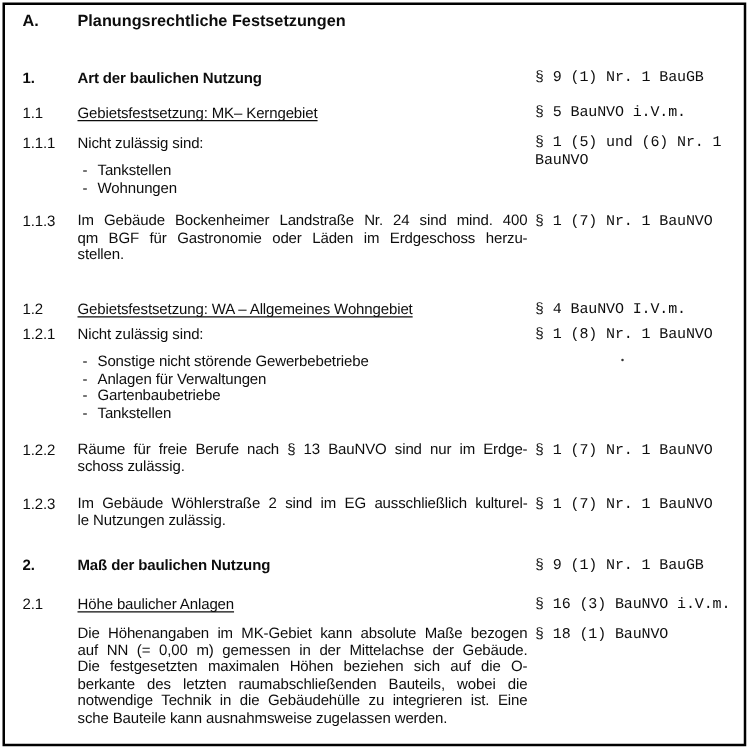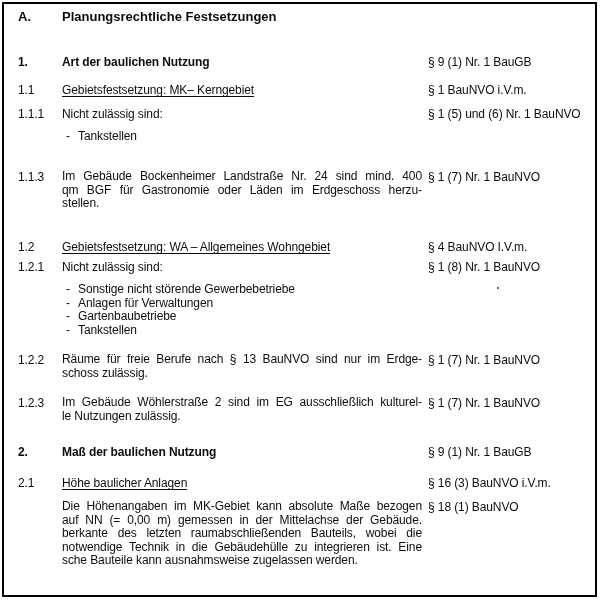--- a/index.html
+++ b/index.html
@@ -14,21 +14,21 @@
     overflow:hidden;
   }
   .frame{
     position:absolute;left:2px;top:2px;right:3px;bottom:3px;
     border:2px solid #000;
     pointer-events:none;
   }
   .row{position:absolute;left:0;width:600px;line-height:14px;}
   .num{position:absolute;left:18px;width:42px;}
   .body{position:absolute;left:62px;width:360px;}
-  .ref{position:absolute;left:428px;width:162px;}
+  .ref{position:absolute;left:428px;width:162px;font-family:Liberation Mono, monospace;}
   .bold{font-weight:700;}
   .hdr{font-size:13px;letter-spacing:0;}
   .ul{text-decoration:underline;text-underline-offset:2px;}
   .line{line-height:13.5px;}
   .jl{text-align:justify;text-align-last:justify;}
   .bullet{position:relative;padding-left:16px;line-height:13.5px;}
   .bullet::before{content:"-";position:absolute;left:4px;}
   .dot{position:absolute;width:2px;height:2px;background:#333;border-radius:50%;}
 </style>
 </head>
@@ -44,32 +44,33 @@
 
   <div class="row" style="top:55px">
     <div class="num bold">1.</div>
     <div class="body bold">Art der baulichen Nutzung</div>
     <div class="ref">§ 9 (1) Nr. 1 BauGB</div>
   </div>
 
   <div class="row" style="top:83px">
     <div class="num">1.1</div>
     <div class="body"><span class="ul">Gebietsfestsetzung: MK– Kerngebiet</span></div>
-    <div class="ref">§ 1 BauNVO i.V.m.</div>
+    <div class="ref">§ 5 BauNVO i.V.m.</div>
   </div>
 
   <div class="row" style="top:107px">
     <div class="num">1.1.1</div>
     <div class="body">Nicht zulässig sind:</div>
     <div class="ref">§ 1 (5) und (6) Nr. 1 BauNVO</div>
   </div>
 
   <div class="row" style="top:130px">
     <div class="body">
         <div class="bullet">Tankstellen</div>
+        <div class="bullet">Wohnungen</div>
       </div>
   </div>
 
   <div class="row" style="top:170px">
     <div class="num">1.1.3</div>
     <div class="body">
         <div class="line jl">Im Gebäude Bockenheimer Landstraße Nr. 24 sind mind. 400</div>
         <div class="line jl">qm BGF für Gastronomie oder Läden im Erdgeschoss herzu-</div>
         <div class="line">stellen.</div>
       </div>
@@ -126,19 +127,20 @@
   <div class="row" style="top:476px">
     <div class="num">2.1</div>
     <div class="body"><span class="ul">Höhe baulicher Anlagen</span></div>
     <div class="ref">§ 16 (3) BauNVO i.V.m.</div>
   </div>
 
   <div class="row" style="top:500px">
     <div class="body">
         <div class="line jl">Die Höhenangaben im MK-Gebiet kann absolute Maße bezogen</div>
         <div class="line jl">auf NN (= 0,00 m) gemessen in der Mittelachse der Gebäude.</div>
+        <div class="line jl">Die festgesetzten maximalen Höhen beziehen sich auf die O-</div>
         <div class="line jl">berkante des letzten raumabschließenden Bauteils, wobei die</div>
         <div class="line jl">notwendige Technik in die Gebäudehülle zu integrieren ist. Eine</div>
         <div class="line">sche Bauteile kann ausnahmsweise zugelassen werden.</div>
       </div>
     <div class="ref">§ 18 (1) BauNVO</div>
   </div>
 </div>
 
 </body></html>

